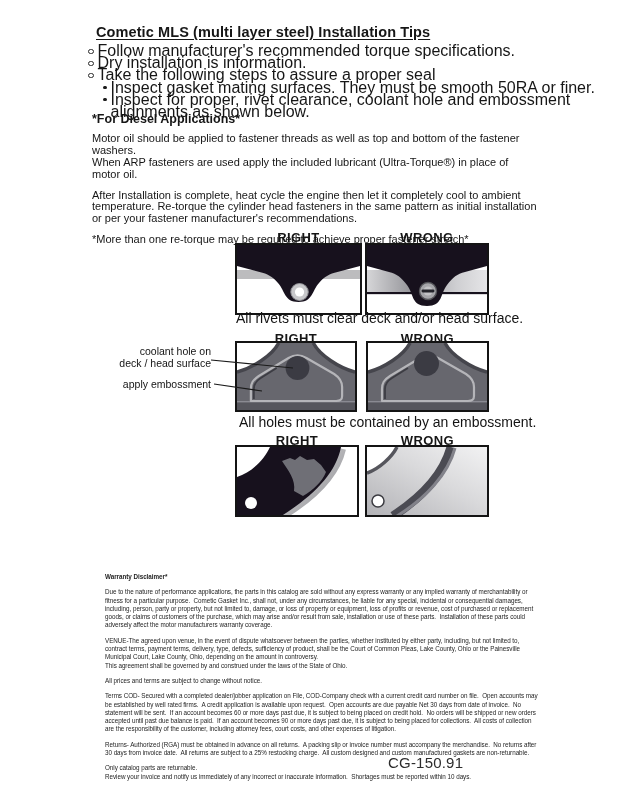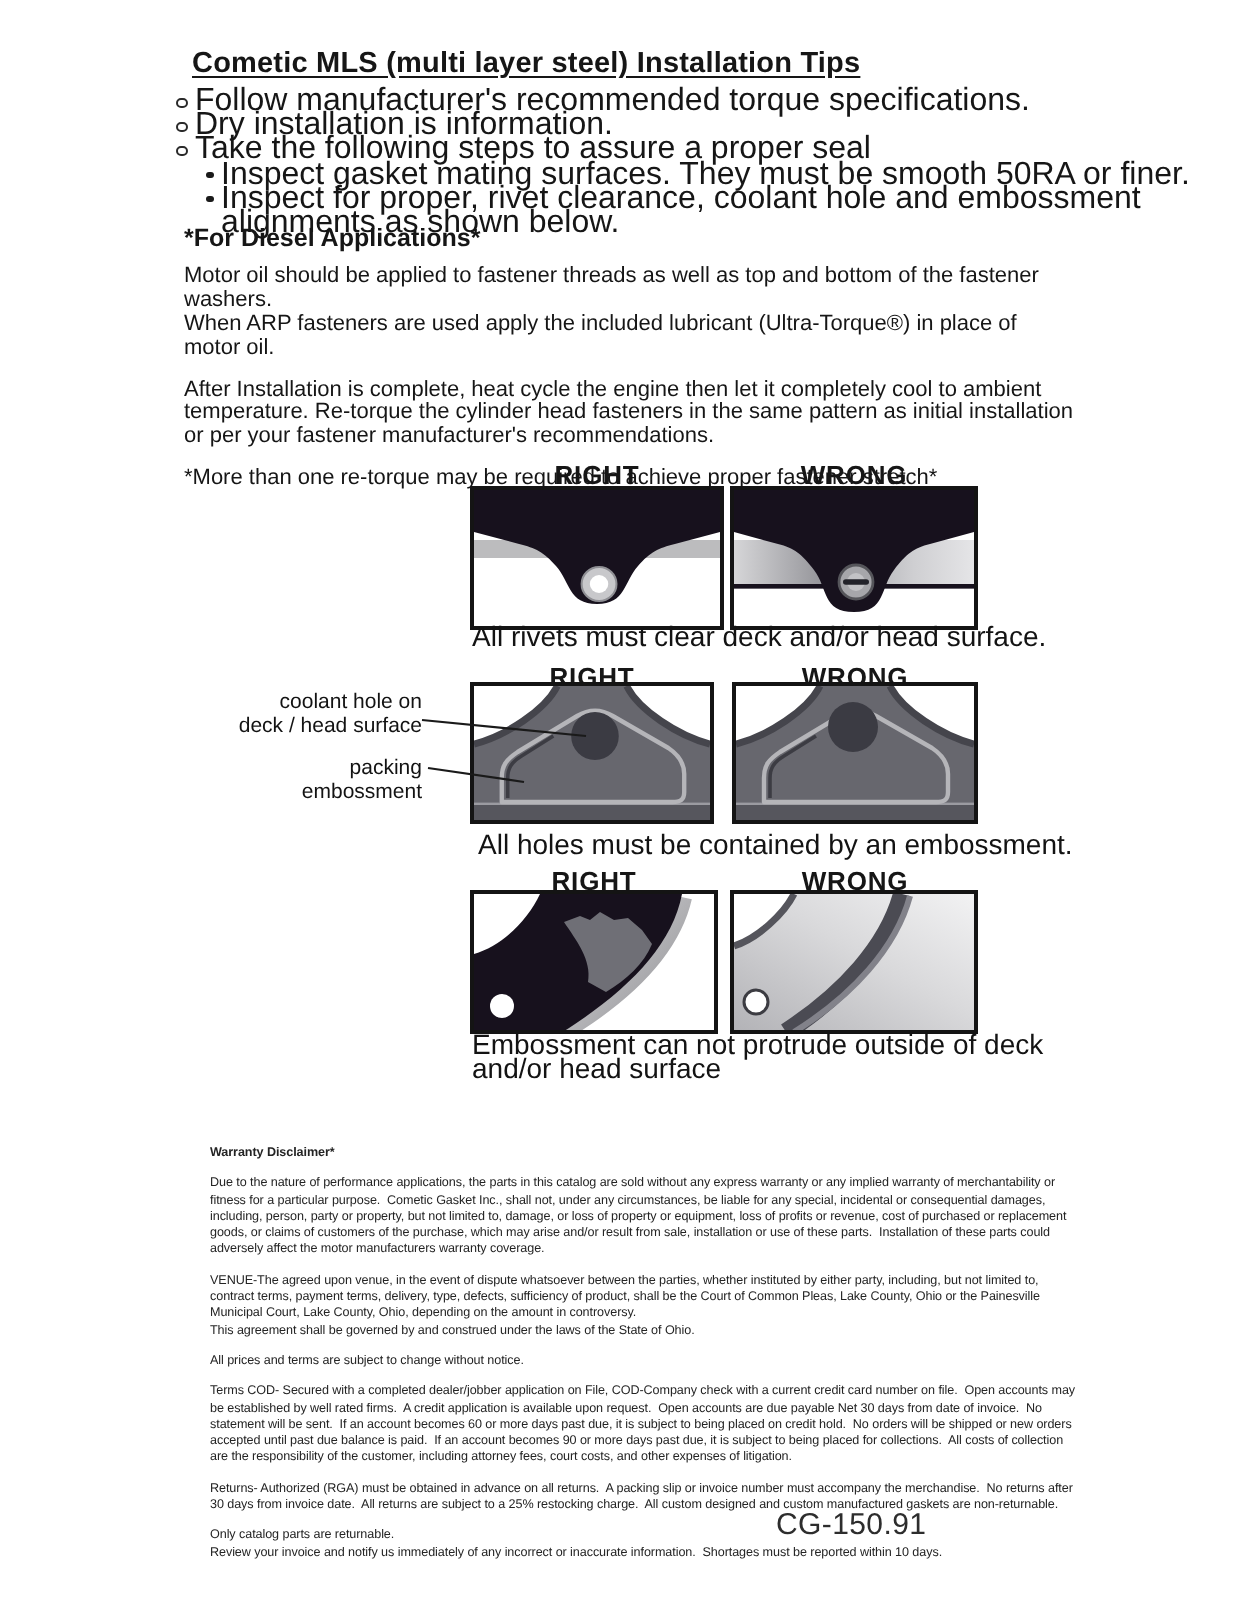--- a/index.html
+++ b/index.html
@@ -111,21 +111,21 @@
     </svg>
   </div>
 
   <div class="abs caption" style="left:236px;top:313px;">All rivets must clear deck and/or head surface.</div>
 
   <div class="abs dg-head" style="left:235px;top:331px;width:122px;">RIGHT</div>
   <div class="abs dg-head" style="left:366px;top:331px;width:123px;">WRONG</div>
 
   <div class="abs pre pair2-label" style="left:118px;top:346px;width:93px;">coolant hole on
 deck / head surface</div>
-  <div class="abs pair2-label" style="left:118px;top:379px;width:93px;">packing embossment</div>
+  <div class="abs pair2-label" style="left:118px;top:379px;width:93px;">apply embossment</div>
 
   <div class="abs dg-box" style="left:235px;top:341px;">
     <svg width="118" height="67" viewBox="0 0 119 67" preserveAspectRatio="none">
       <rect x="0" y="0" width="119" height="67" fill="#67676e"></rect>
       <rect x="0" y="58.3" width="119" height="1.2" fill="#9b9ba1"></rect>
       <rect x="0" y="59.5" width="119" height="7.5" fill="#56565d"></rect>
       <path d="M0,0 H42 C36,12 16,25 0,29 Z" fill="#ffffff"></path>
       <path d="M42,0 C36,12 16,25 0,29" fill="none" stroke="#45454c" stroke-width="3.5"></path>
       <path d="M119,0 H77 C83,12 103,25 119,29 Z" fill="#ffffff"></path>
       <path d="M77,0 C83,12 103,25 119,29" fill="none" stroke="#45454c" stroke-width="3.5"></path>
@@ -187,22 +187,20 @@
       </defs>
       <rect x="0" y="0" width="120" height="68" fill="url(#g-band)"></rect>
       <path d="M0,0 H30 C25,10 12,22 0,26 Z" fill="#ffffff"></path>
       <path d="M30,0 C25,10 12,22 0,26" fill="none" stroke="#55555c" stroke-width="3.5"></path>
       <path d="M84,0 C77,26 55,50 26,69" fill="none" stroke="#4b4b53" stroke-width="9"></path>
       <path d="M88,1 C81,27 59,51 30,69" fill="none" stroke="#82828a" stroke-width="3"></path>
       <circle cx="11" cy="54" r="6" fill="#ffffff" stroke="#3c3c42" stroke-width="1.5"></circle>
     </svg>
   </div>
 
-  <div class="abs caption pre" style="left:236px;top:517px;">Embossment can not protrude outside of deck
-and/or head surface</div>
 
   <div class="abs legal">
     <div class="legal-h">Warranty Disclaimer*</div>
     <div class="legal-p pre-hard">Due to the nature of performance applications, the parts in this catalog are sold without any express warranty or any implied warranty of merchantability or
 fitness for a particular purpose.  Cometic Gasket Inc., shall not, under any circumstances, be liable for any special, incidental or consequential damages,
 including, person, party or property, but not limited to, damage, or loss of property or equipment, loss of profits or revenue, cost of purchased or replacement
 goods, or claims of customers of the purchase, which may arise and/or result from sale, installation or use of these parts.  Installation of these parts could
 adversely affect the motor manufacturers warranty coverage.</div>
     <div class="legal-p pre-hard">VENUE-The agreed upon venue, in the event of dispute whatsoever between the parties, whether instituted by either party, including, but not limited to,
 contract terms, payment terms, delivery, type, defects, sufficiency of product, shall be the Court of Common Pleas, Lake County, Ohio or the Painesville

